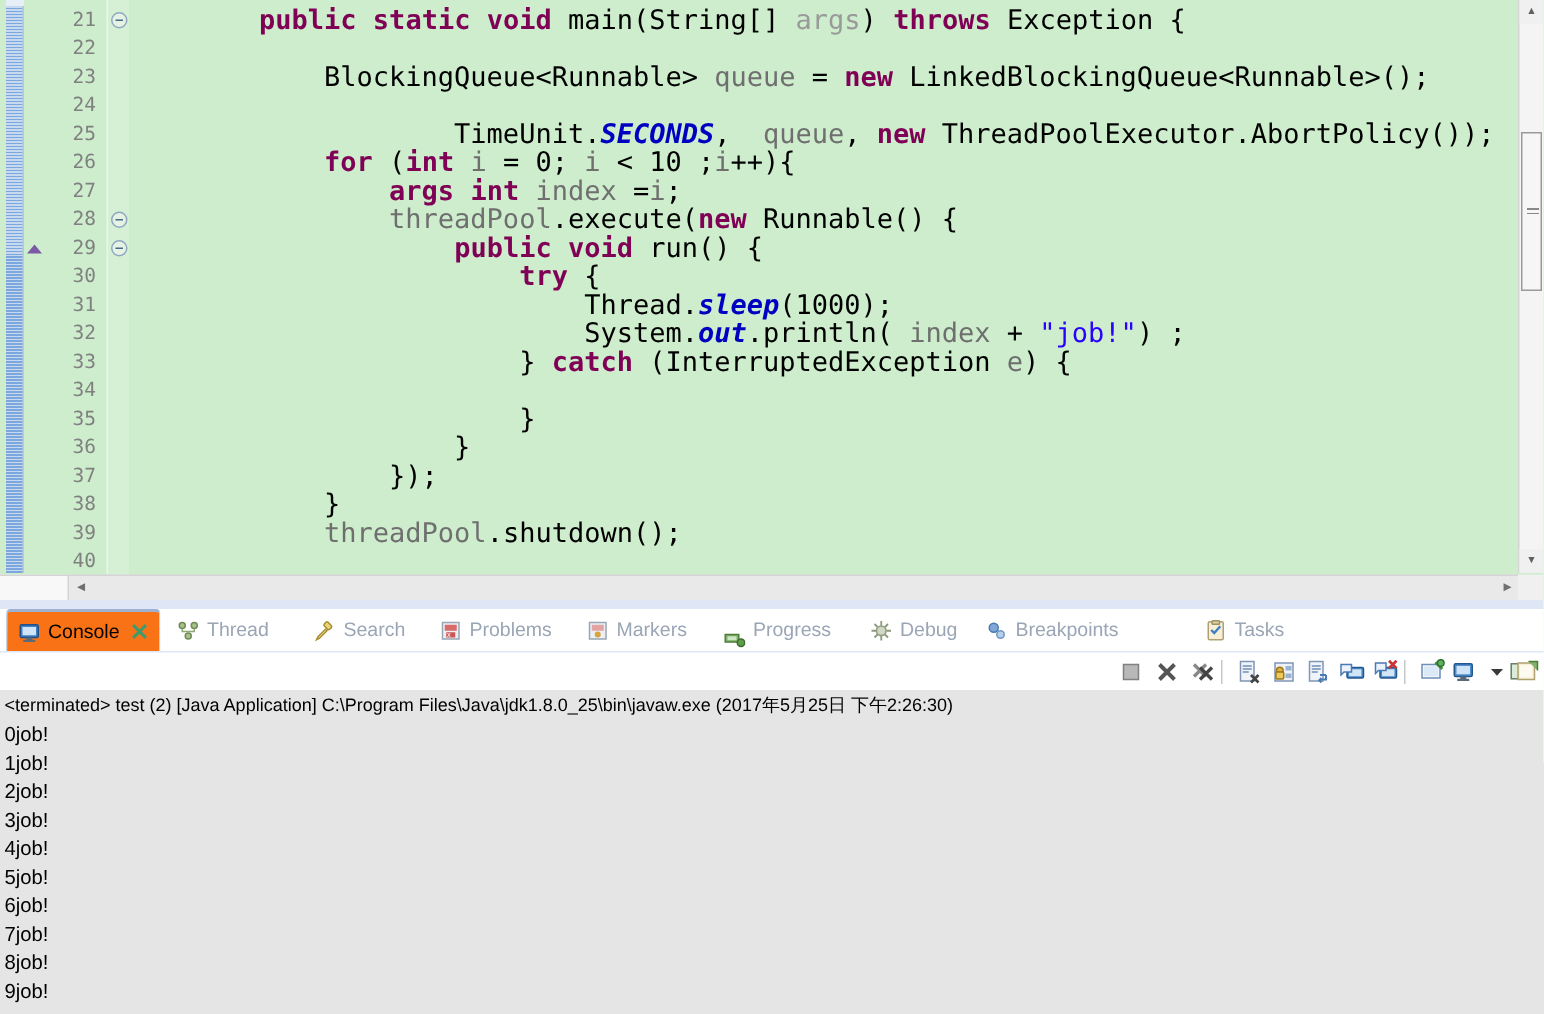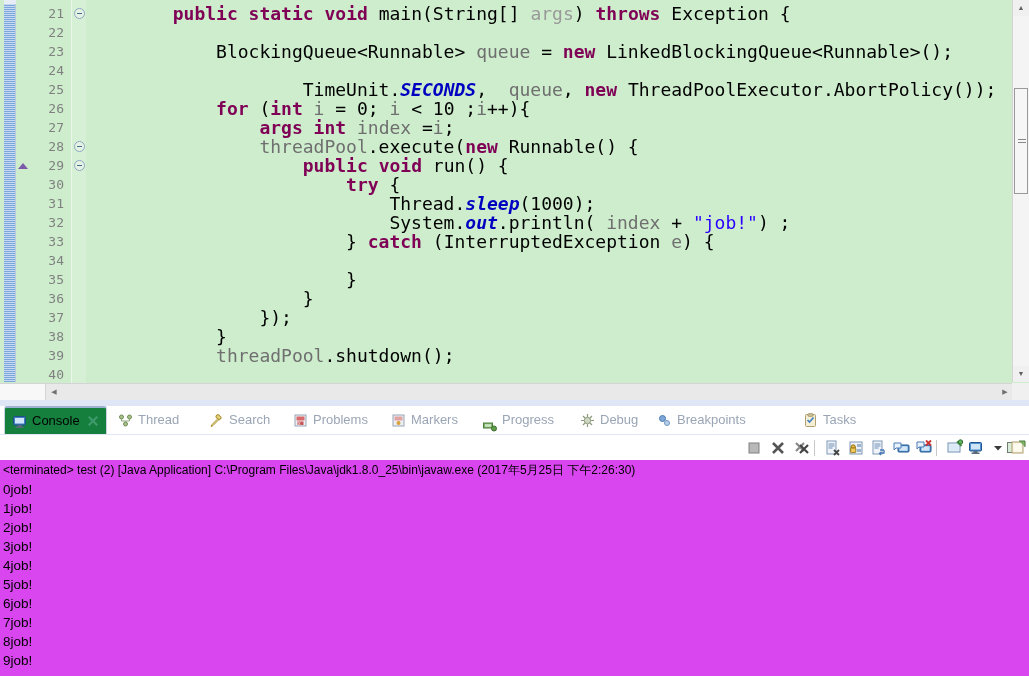--- a/index.html
+++ b/index.html
@@ -145,21 +145,21 @@
   }
   .tab {
     position: absolute; top: 0; height: 28px;
     display: flex; align-items: center; gap: 5px;
     padding: 0 7px;
     font-size: 13px; color: #9aa5b5;
     white-space: nowrap;
   }
   .tab.active {
     color: #000000; font-weight: normal;
-    background: #15803d;
+    background: #f97316;
     border-left: 1px solid #c8d2e0;
     border-right: 1px solid #c8d2e0;
     border-top: 2px solid #9db2d0;
     border-radius: 3px 3px 0 0;
   }
   .tabicon { width: 15px; height: 15px; position: relative; flex: 0 0 15px; }
   .tablabel { line-height: 28px; }
   .tabclose {
     width: 12px; height: 12px; position: relative; margin-left: 2px;
   }
@@ -187,21 +187,21 @@
   }
   #min-btn .inner {
     position: absolute; left: 0; top: 0;
     width: 16px; height: 11px;
     border: 1px solid #6f7d6f; background: #d8ecd8;
   }
 
   #console-output {
     position: absolute; left: 0; top: 60px;
     width: 1029px; height: 216px;
-    background: #d946ef; overflow: hidden;
+    background: #e5e5e5; overflow: hidden;
   }
   #term-line {
     position: absolute; left: 3px; top: 2px;
     font-size: 12px; color: #000000;
     white-space: pre;
   }
   #out-lines {
     position: absolute; left: 3px; top: 20px;
     font-family: Liberation Sans, sans-serif;
     font-size: 13.5px; color: #000000;

